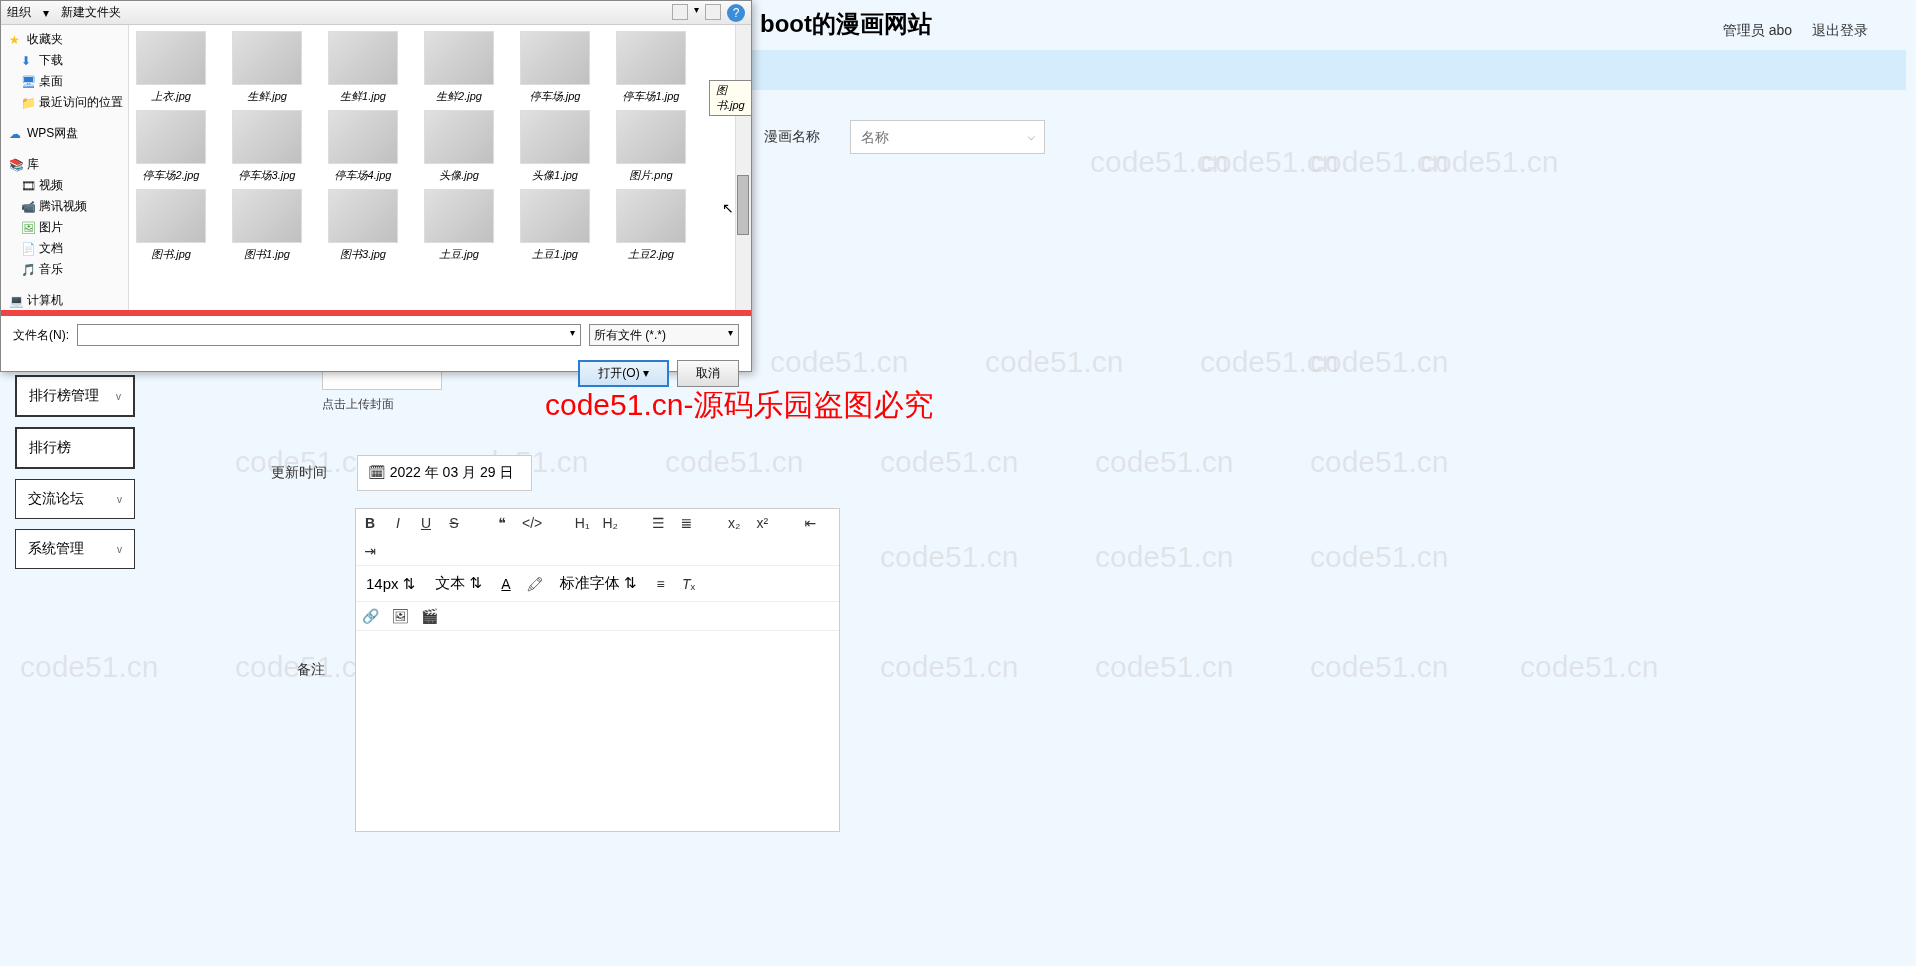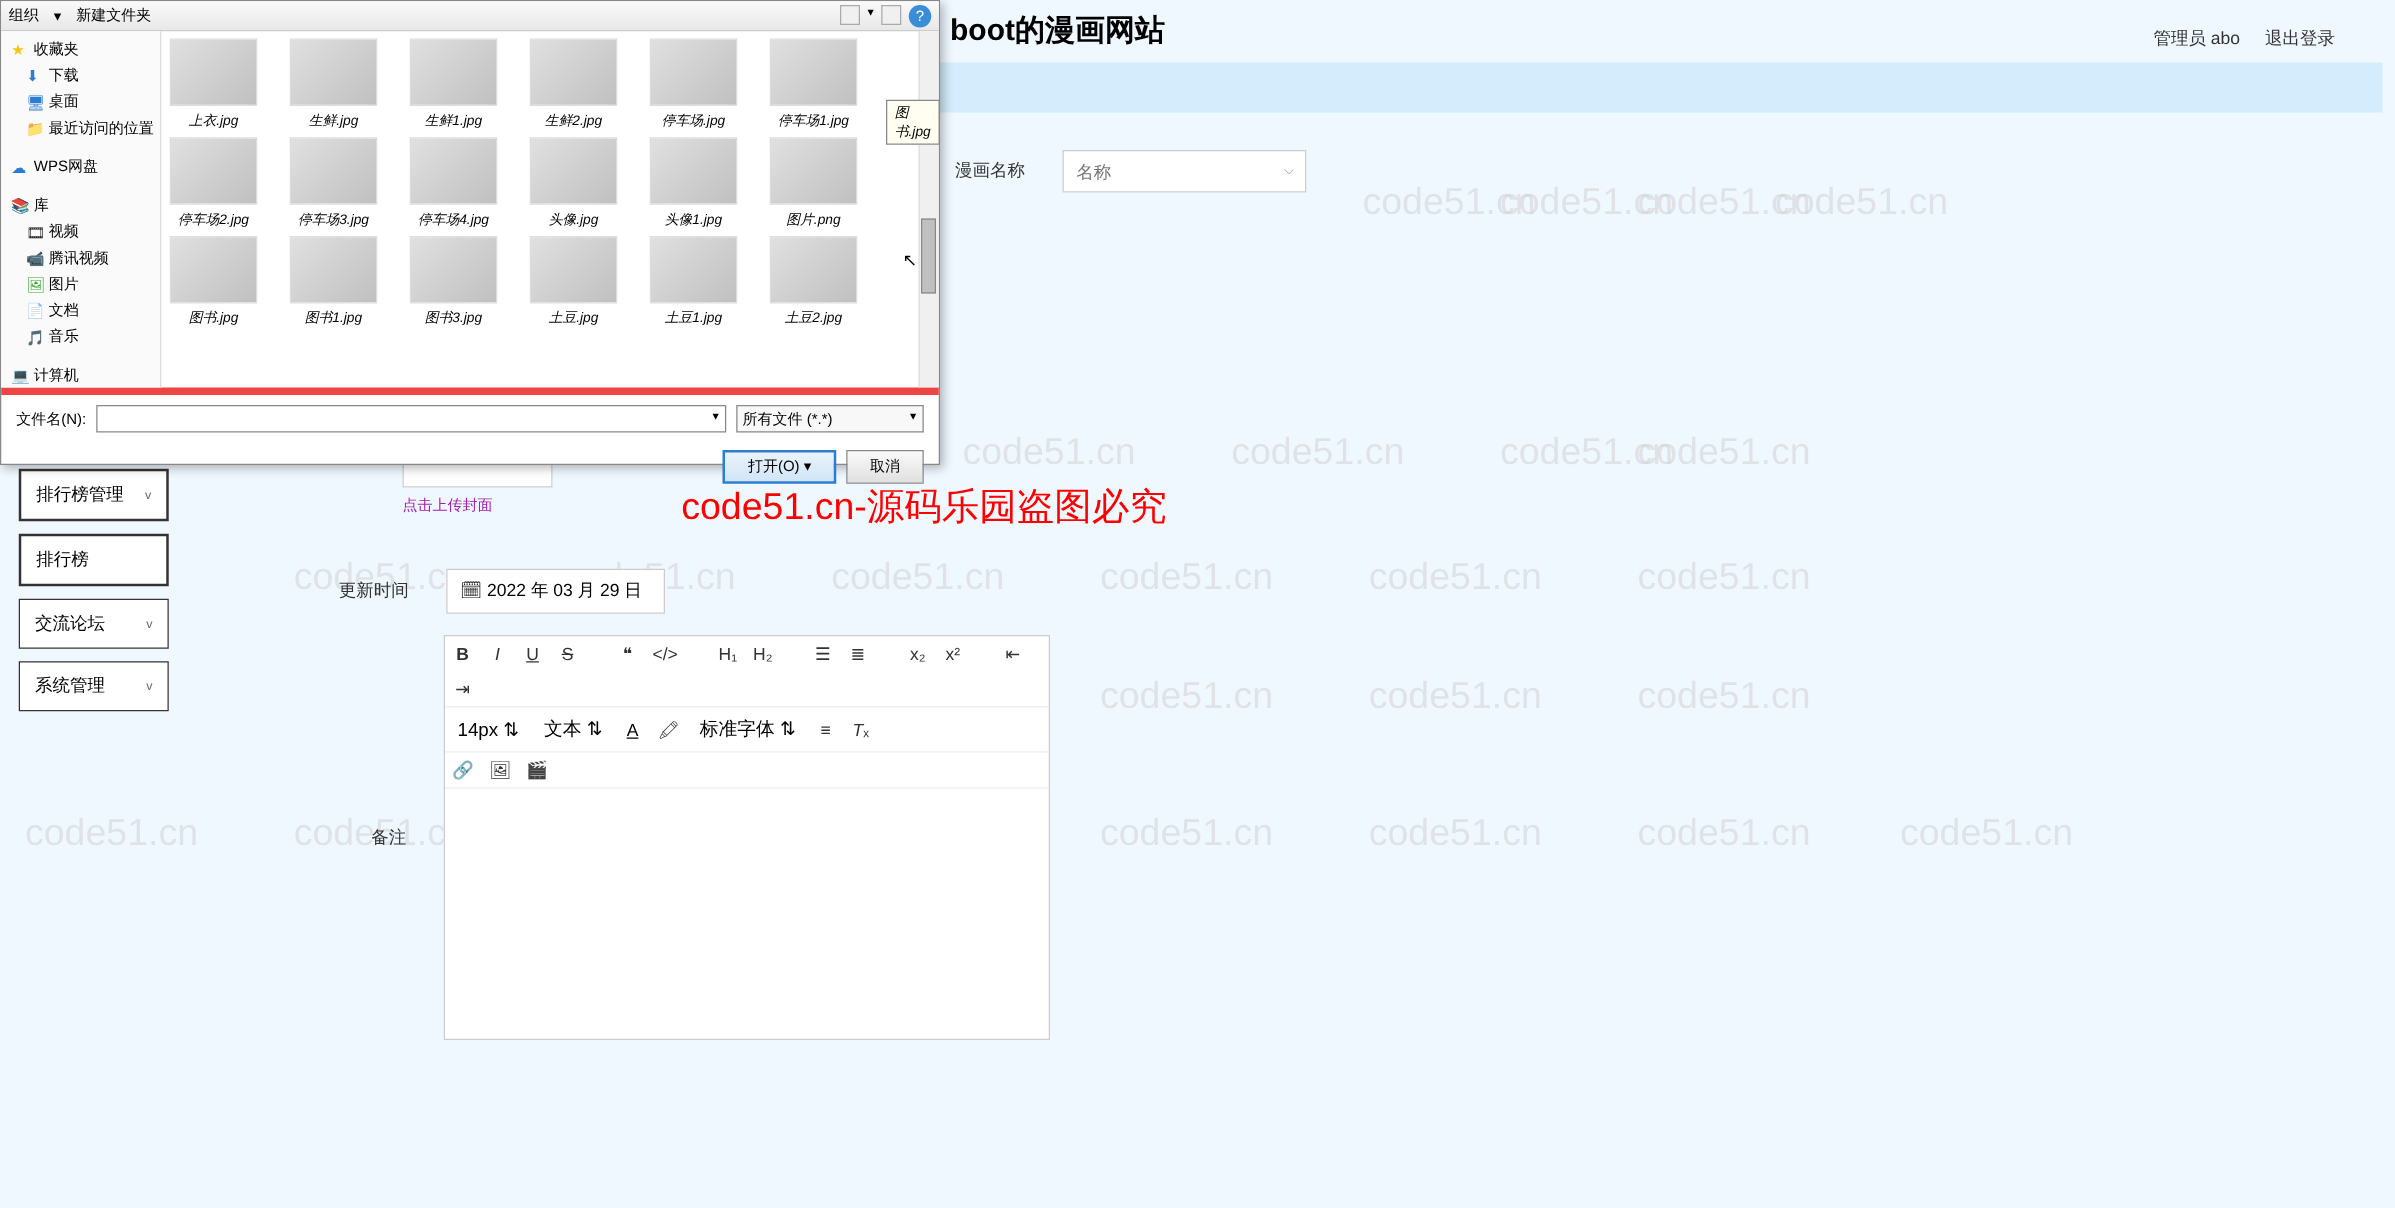--- a/index.html
+++ b/index.html
@@ -23,21 +23,21 @@
 
 
 .form-area { position: absolute; left: 160px; top: 120px; right: 20px; z-index: 2; }
 .form-row { display: flex; align-items: center; margin-bottom: 12px; gap: 30px; }
 .form-label { width: 60px; text-align: right; font-size: 14px; color: #333; }
 .form-input { border: 1px solid #ccc; padding: 8px 10px; font-size: 14px; background: #fff; }
 .select-wrap { position: relative; display: inline-block; }
 .select-wrap .chev { position: absolute; right: 10px; top: 50%; transform: translateY(-50%); color: #999; font-size: 10px; pointer-events: none; }
 
 .upload-box { width: 120px; height: 40px; border: 1px solid #ccc; background: #fff; }
-.upload-hint { font-size: 12px; color: #a21caf; margin-top: 6px; }
+.upload-hint { font-size: 12px; color: #404040; margin-top: 6px; }
 
 .date-input { border: 1px solid #ccc; padding: 8px 10px; font-size: 14px; background: #fff; width: 175px; }
 
 
 .editor { border: 1px solid #ccc; background: #fff; width: 485px; }
 .editor-toolbar { border-bottom: 1px solid #eee; padding: 6px; display: flex; flex-wrap: wrap; gap: 12px; align-items: center; }
 .tb-btn { font-size: 14px; cursor: pointer; color: #333; min-width: 16px; text-align: center; }
 .tb-sel { font-size: 15px; border: none; background: none; padding: 2px 4px; }
 .editor-body { height: 200px; padding: 10px; }
 

